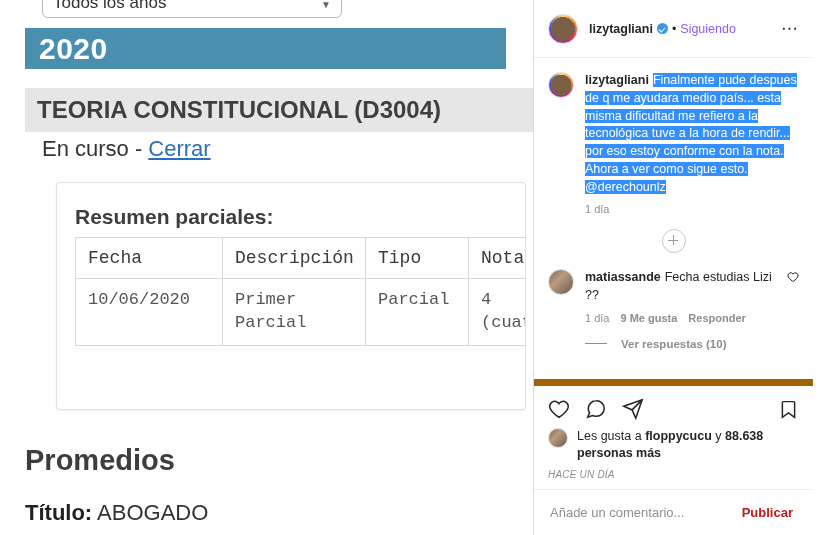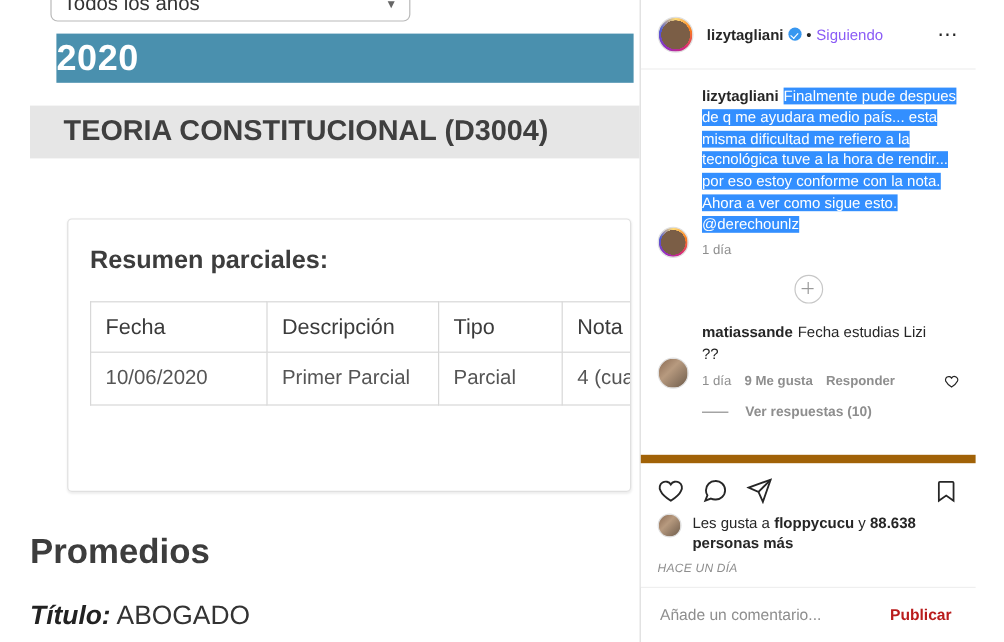--- a/index.html
+++ b/index.html
@@ -55,37 +55,37 @@
     left: 25px;
     top: 28px;
     width: 481px;
     height: 41px;
     background: #4a90ae;
     color: #ffffff;
     font-size: 30px;
     font-weight: bold;
     display: flex;
     align-items: center;
+    padding-left: 14px;
     box-sizing: border-box;
     letter-spacing: 0.5px;
-    margin-left: 22px;
   }
   .subject-banner {
     position: absolute;
     left: 25px;
     top: 88px;
     width: 533px;
     height: 44px;
     background: #e6e6e6;
     color: #3f3f3f;
     font-size: 24px;
     font-weight: bold;
     display: flex;
     align-items: center;
-    padding-left: 28px;
+    padding-left: 12px;
     box-sizing: border-box;
   }
   .status-line {
     position: absolute;
     left: 42px;
     top: 136px;
     font-size: 22px;
     color: #333;
     display: flex;
     align-items: baseline;
@@ -109,24 +109,25 @@
     box-sizing: border-box;
     overflow: hidden;
   }
   .card-title {
     font-size: 21px;
     color: #3d3d3d;
     font-weight: bold;
     padding: 22px 0 0 18px;
   }
   table.parciales {
-    margin: 22px 0 0 18px;
+    margin: 8px 0 0 18px;
     border-collapse: collapse;
     width: 430px;
     table-layout: fixed;
+    font-family: Liberation Mono, monospace;
   }
   table.parciales th,
   table.parciales td {
     border: 1px solid #d8d8d8;
     text-align: left;
     vertical-align: top;
     padding: 10px 12px;
     color: #444;
   }
   table.parciales th {
@@ -151,21 +152,21 @@
     font-weight: bold;
     color: #3d3d3d;
   }
   .titulo-line {
     position: absolute;
     left: 25px;
     top: 500px;
     font-size: 22px;
     color: #333;
   }
-  .titulo-line b { color: #222; font-style: italic; }
+  .titulo-line b { color: #222; }
 
   
   .right-pane {
     width: 280px;
     height: 535px;
     background: #ffffff;
     border-left: 1px solid #dbdbdb;
     box-sizing: border-box;
     position: relative;
     font-size: 12px;
@@ -242,21 +243,20 @@
   .ig-comments {
     padding: 14px 14px 0 14px;
     box-sizing: border-box;
     height: 332px;
     overflow: hidden;
   }
   .comment {
     display: flex;
     gap: 11px;
     margin-bottom: 14px;
-    align-items: flex-end;
   }
   .comment-body {
     flex: 1 1 auto;
     min-width: 0;
   }
   .comment-text {
     font-size: 12.5px;
     line-height: 1.42;
   }
   .comment-text .uname {
@@ -406,20 +406,24 @@
 
     <div class="year-select">
       <span>Todos los años</span>
       <span class="caret">▼</span>
     </div>
 
     <div class="year-banner">2020</div>
 
     <div class="subject-banner">TEORIA CONSTITUCIONAL (D3004)</div>
 
+    <div class="status-line">
+      <span>En curso -</span>
+      <span class="link">Cerrar</span>
+    </div>
 
     <div class="card">
       <div class="card-title">Resumen parciales:</div>
       <table class="parciales">
         <thead>
           <tr>
             <th class="col-fecha">Fecha</th>
             <th class="col-desc">Descripción</th>
             <th class="col-tipo">Tipo</th>
             <th class="col-nota">Nota</th>

